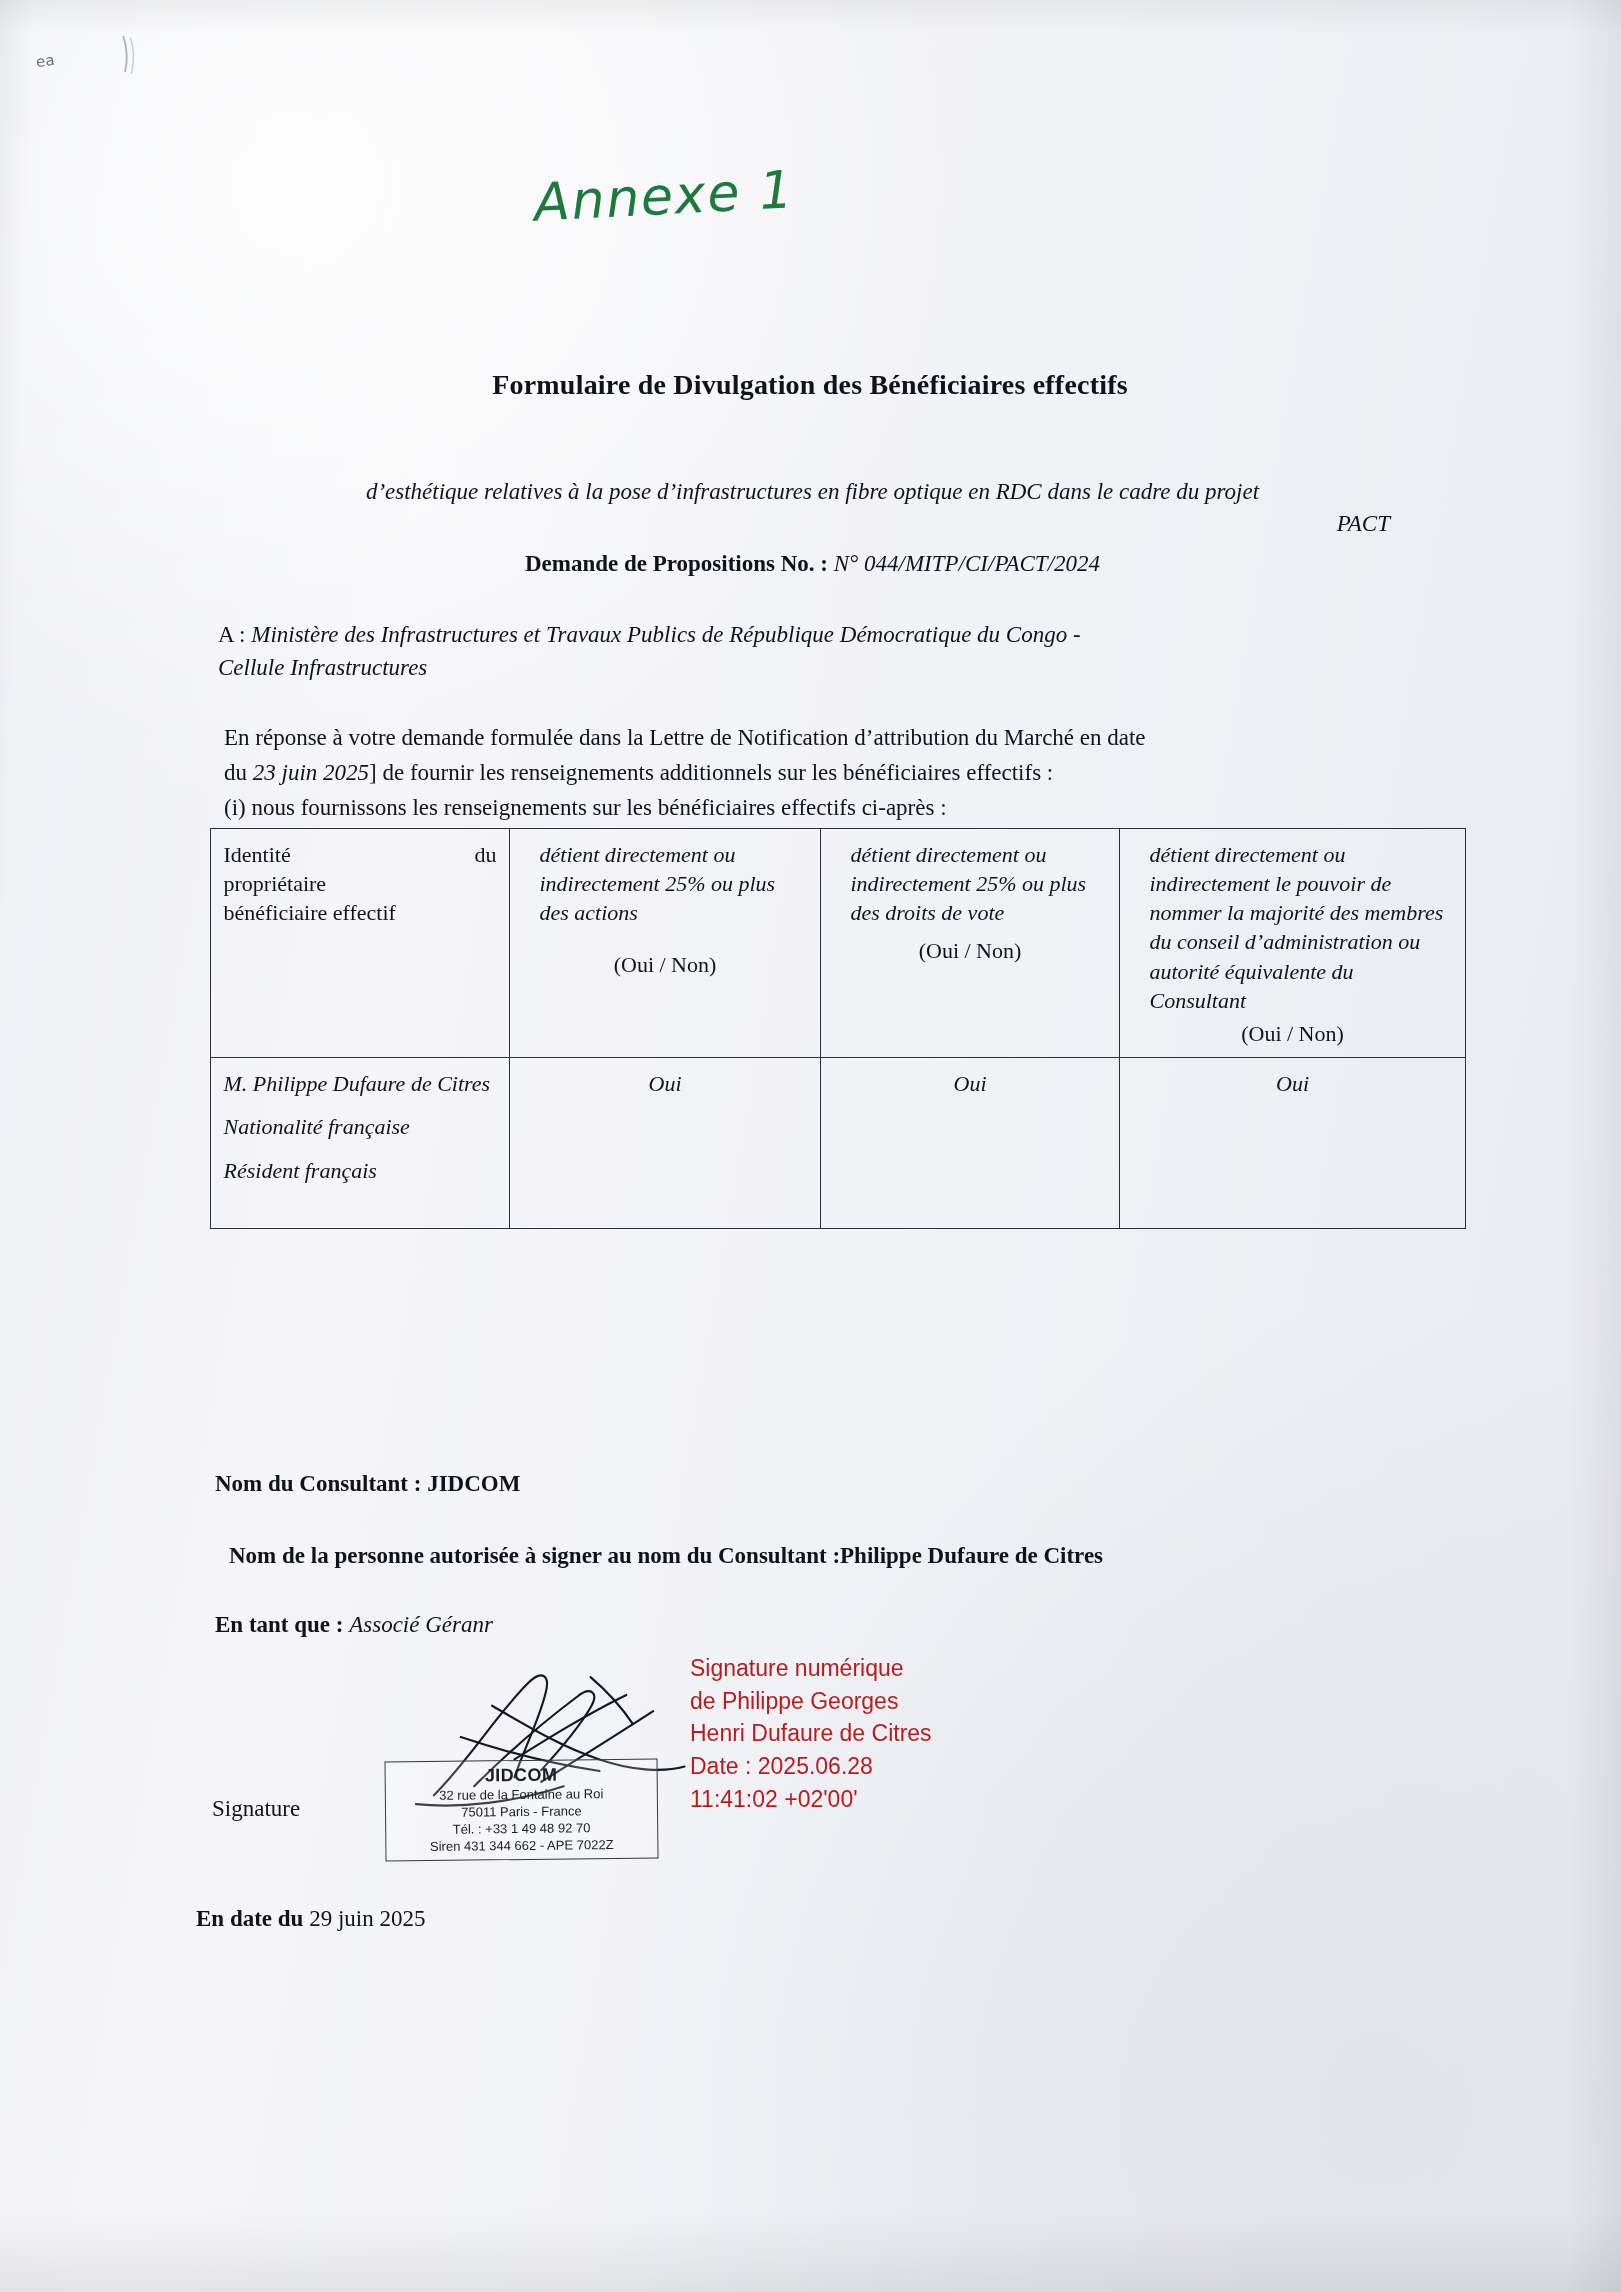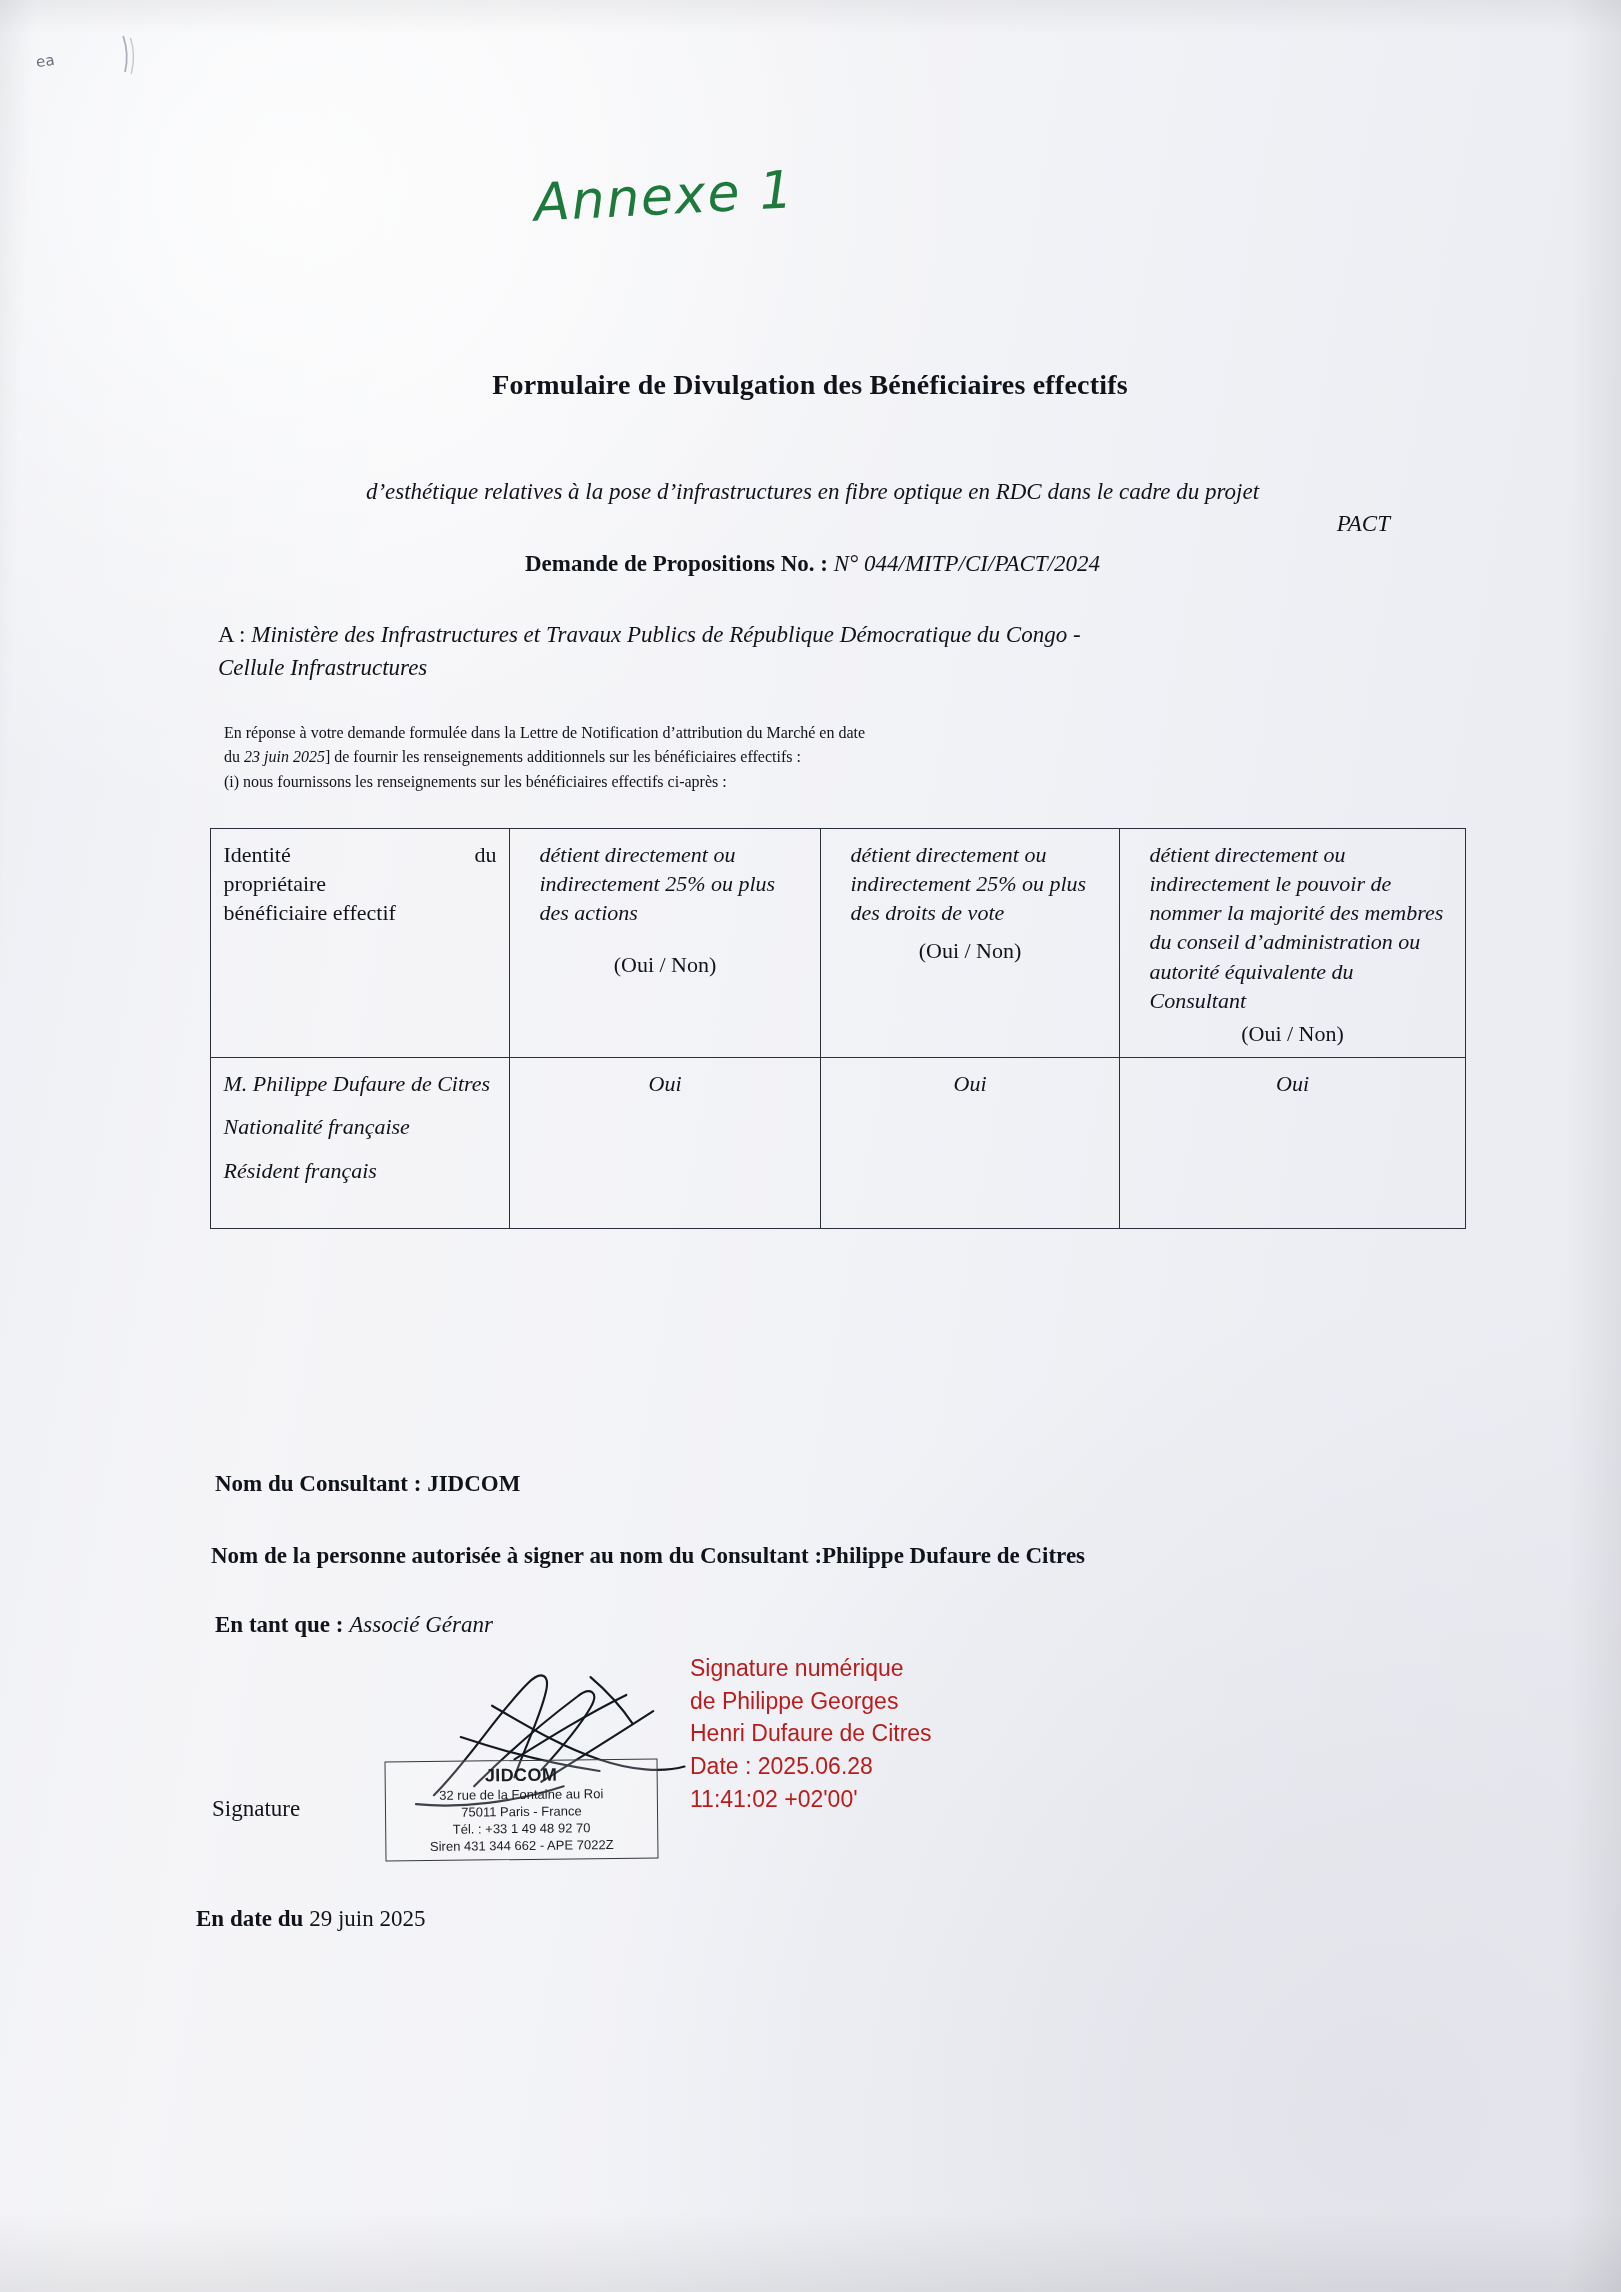--- a/index.html
+++ b/index.html
@@ -78,21 +78,21 @@
   .dp-line i { font-style: italic; }
 
   .addressee {
     font-size: 23px;
     line-height: 1.45;
   }
   .addressee .lead { font-style: normal; }
   .addressee .it { font-style: italic; margin-top: 48px; }
 
   .para {
-    font-size: 16px;
+    font-size: 23px;
     line-height: 1.52;
   }
   .para i { font-style: italic; }
 
   table.bo-table {
     border-collapse: collapse;
     width: 1151px;
     table-layout: fixed;
   }
   table.bo-table td {
@@ -257,21 +257,21 @@
           </tr>
         </tbody>
       </table>
     </div>
 
     <div class="abs bold-line" style="left:215px; top:1471px;">
       <span>Nom du Consultant :</span>
       <span>JIDCOM</span>
     </div>
 
-    <div class="abs bold-line" style="left:211px; top:1543px;">
+    <div class="abs bold-line" style="left:229px; top:1543px;">
       <span>Nom de la personne autorisée à signer au nom du Consultant :</span><span>Philippe Dufaure de Citres</span>
     </div>
 
     <div class="abs bold-line" style="left:215px; top:1612px;">
       <span>En tant que :</span>
       <span class="it">Associé Géranr</span>
     </div>
 
     <svg class="abs scribble" style="left:407px; top:1652px;" width="376" height="179" viewBox="0 0 420 200">
       <g fill="none" stroke="#141821" stroke-width="2.4" stroke-linecap="round">

